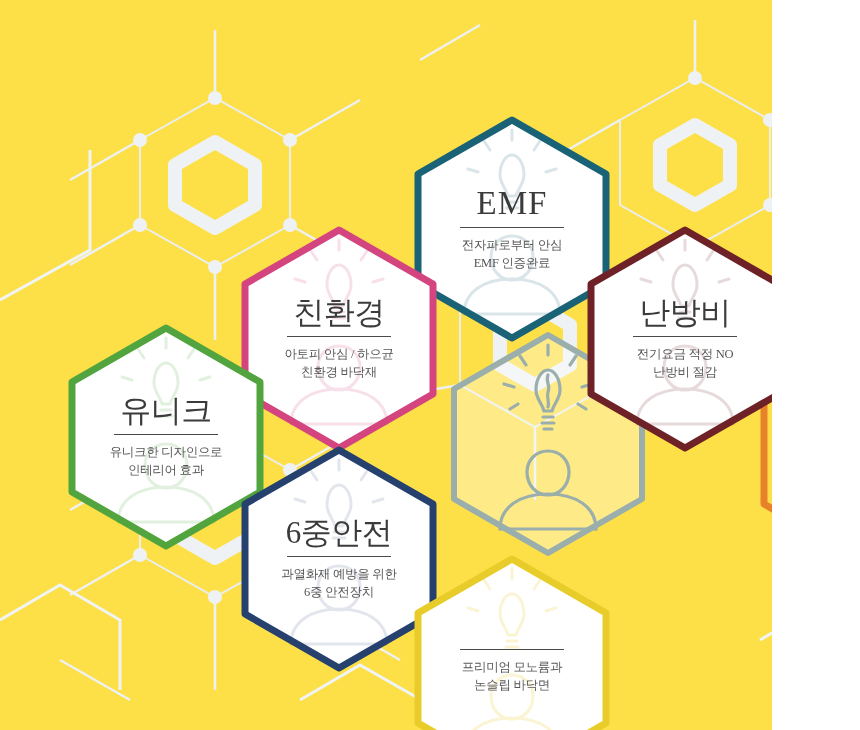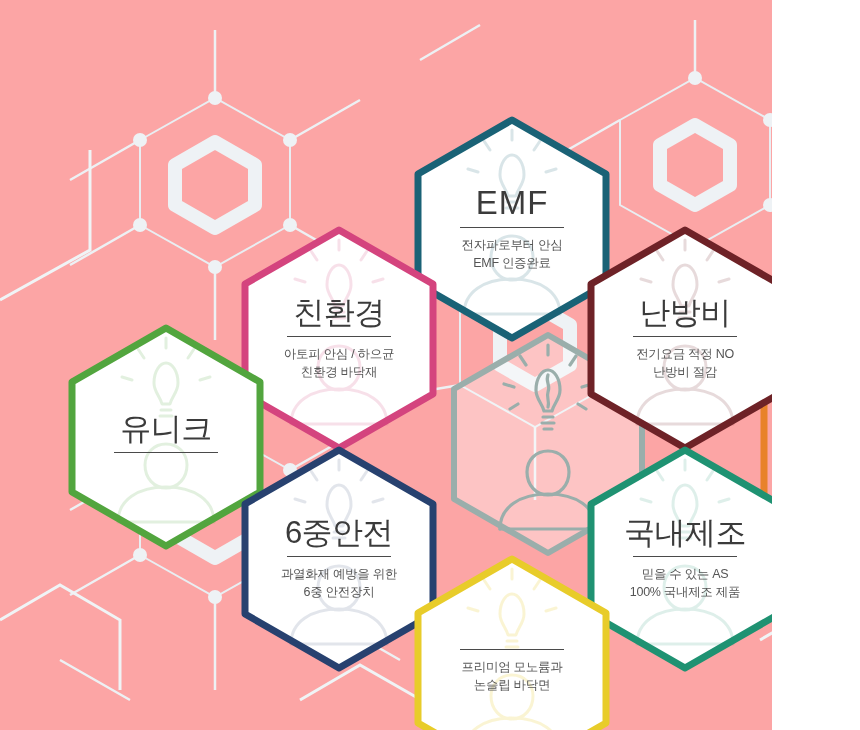--- a/index.html
+++ b/index.html
@@ -3,21 +3,21 @@
 <meta charset="utf-8">
 <style>
   html,body{margin:0;padding:0;}
   body{
     width:860px;height:730px;
     background:#ffffff;
     font-family:"Liberation Sans","DejaVu Sans",sans-serif;
     overflow:hidden;
     position:relative;
   }
-  #stage{position:relative;width:772px;height:730px;overflow:hidden;background:#fca5a5;}
+  #stage{position:relative;width:772px;height:730px;overflow:hidden;background:#fde047;font-family:Liberation Serif, serif;}
 
   
   #bg-pattern{position:absolute;left:0;top:0;width:860px;height:730px;}
 
   
   .hex{
     position:absolute;
     width:200px;height:230px;
   }
   .hex svg{position:absolute;left:0;top:0;width:100%;height:100%;}
@@ -201,20 +201,22 @@
         <path d="M100 122 C112 122 121 131 121 143 C121 156 112 166 100 166 C88 166 79 156 79 143 C79 131 88 122 100 122 Z"></path>
         <path d="M52 200 C52 178 72 165 100 165 C128 165 148 178 148 200 L52 200 Z"></path>
         <path d="M88 61 C88 49 94 41 100 41 C106 41 112 49 112 61 C112 70 106 74 104 82 L96 82 C94 74 88 70 88 61 Z"></path>
         <path d="M95 88 L105 88 M94 94 L106 94"></path>
         <path d="M100 26 L100 16 M78 36 L72 27 M122 36 L128 27 M66 58 L56 55 M134 58 L144 55"></path>
       </g>
     </svg>
     <div class="content">
       <div class="title">유니크</div>
       <div class="rule"></div>
+      <div class="desc">유니크한 디자인으로
+인테리어 효과</div>
     </div>
   </div>
 
   <div class="hex" id="hex-safety" style="left:239px;top:444px;">
     <svg viewBox="0 0 200 230" preserveAspectRatio="none">
       <polygon points="100,6 194,60 194,170 100,224 6,170 6,60" fill="#ffffff" stroke="#27416f" stroke-width="7" stroke-linejoin="round"></polygon>
     </svg>
     <svg class="icon-wrap" viewBox="0 0 200 230" style="opacity:.13">
       <g stroke="#27416f" stroke-width="3" fill="none" stroke-linecap="round" stroke-linejoin="round">
         <path d="M100 122 C112 122 121 131 121 143 C121 156 112 166 100 166 C88 166 79 156 79 143 C79 131 88 122 100 122 Z"></path>
@@ -225,40 +227,20 @@
       </g>
     </svg>
     <div class="content">
       <div class="title">6중안전</div>
       <div class="rule"></div>
       <div class="desc">과열화재 예방을 위한
 6중 안전장치</div>
     </div>
   </div>
 
-  <div class="hex" id="hex-domestic" style="left:585px;top:444px;">
-    <svg viewBox="0 0 200 230" preserveAspectRatio="none">
-      <polygon points="100,6 194,60 194,170 100,224 6,170 6,60" fill="#ffffff" stroke="#1f9272" stroke-width="7" stroke-linejoin="round"></polygon>
-    </svg>
-    <svg class="icon-wrap" viewBox="0 0 200 230" style="opacity:.14">
-      <g stroke="#1f9272" stroke-width="3" fill="none" stroke-linecap="round" stroke-linejoin="round">
-        <path d="M100 122 C112 122 121 131 121 143 C121 156 112 166 100 166 C88 166 79 156 79 143 C79 131 88 122 100 122 Z"></path>
-        <path d="M52 200 C52 178 72 165 100 165 C128 165 148 178 148 200 L52 200 Z"></path>
-        <path d="M88 61 C88 49 94 41 100 41 C106 41 112 49 112 61 C112 70 106 74 104 82 L96 82 C94 74 88 70 88 61 Z"></path>
-        <path d="M95 88 L105 88 M94 94 L106 94"></path>
-        <path d="M100 26 L100 16 M78 36 L72 27 M122 36 L128 27 M66 58 L56 55 M134 58 L144 55"></path>
-      </g>
-    </svg>
-    <div class="content">
-      <div class="title">국내제조</div>
-      <div class="rule"></div>
-      <div class="desc">믿을 수 있는 AS
-100% 국내제조 제품</div>
-    </div>
-  </div>
 
   <div class="hex" id="hex-waterproof" style="left:412px;top:553px;">
     <svg viewBox="0 0 200 230" preserveAspectRatio="none">
       <polygon points="100,6 194,60 194,170 100,224 6,170 6,60" fill="#ffffff" stroke="#e8cc2a" stroke-width="7" stroke-linejoin="round"></polygon>
     </svg>
     <svg class="icon-wrap" viewBox="0 0 200 230" style="opacity:.20">
       <g stroke="#e8cc2a" stroke-width="3" fill="none" stroke-linecap="round" stroke-linejoin="round">
         <path d="M100 122 C112 122 121 131 121 143 C121 156 112 166 100 166 C88 166 79 156 79 143 C79 131 88 122 100 122 Z"></path>
         <path d="M52 200 C52 178 72 165 100 165 C128 165 148 178 148 200 L52 200 Z"></path>
         <path d="M88 61 C88 49 94 41 100 41 C106 41 112 49 112 61 C112 70 106 74 104 82 L96 82 C94 74 88 70 88 61 Z"></path>

